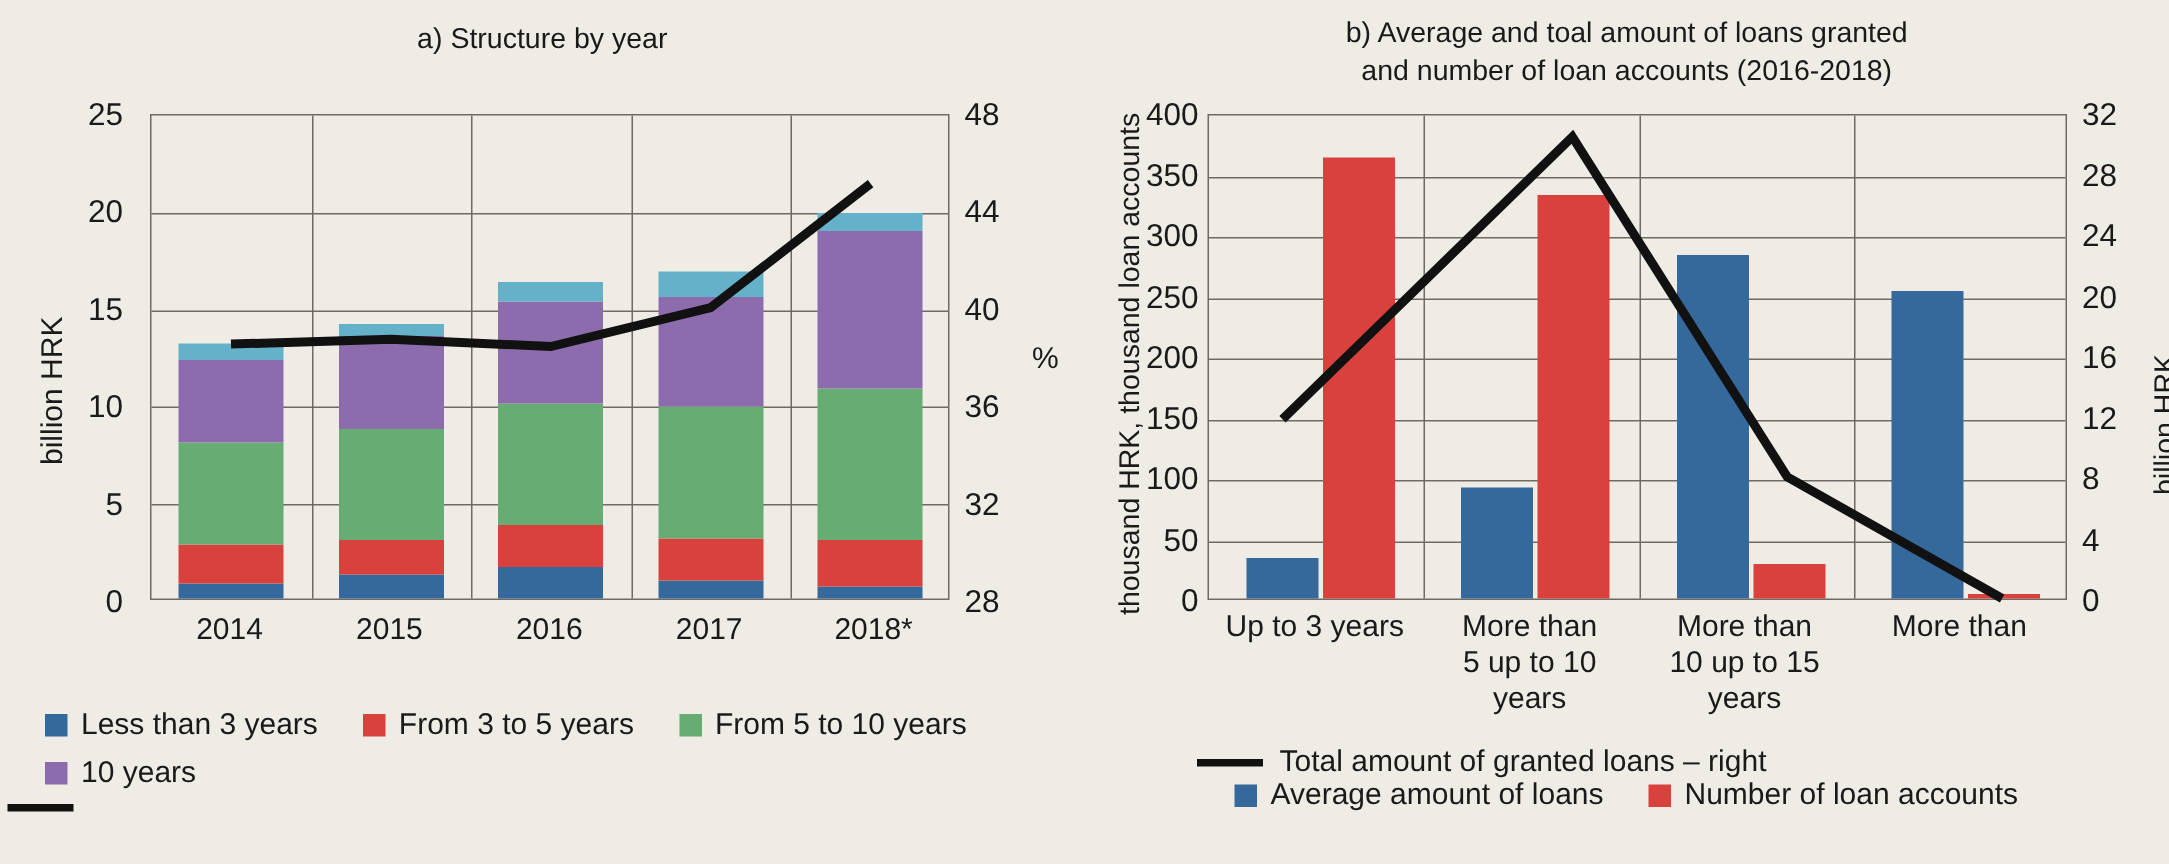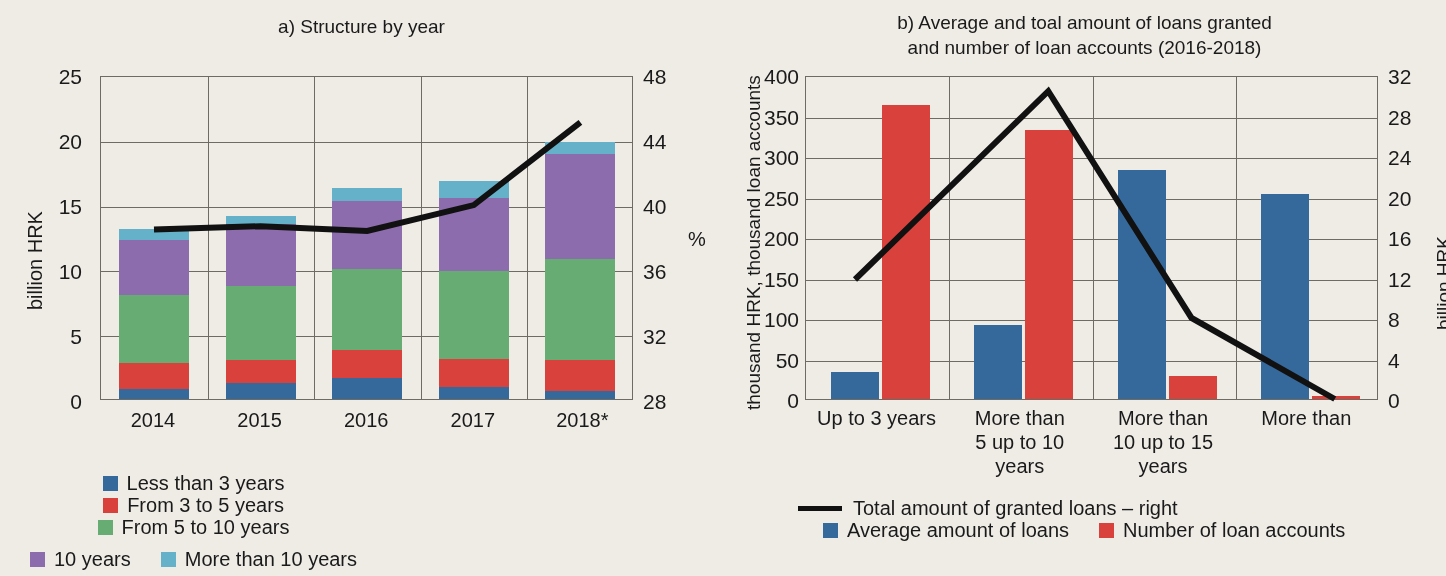--- a/index.html
+++ b/index.html
@@ -146,42 +146,38 @@
       </svg>
     </div>
 
     <div class="xtick" style="left:118px;top:408px;width:70px;">2014</div>
     <div class="xtick" style="left:224.6px;top:408px;width:70px;">2015</div>
     <div class="xtick" style="left:331.2px;top:408px;width:70px;">2016</div>
     <div class="xtick" style="left:437.8px;top:408px;width:70px;">2017</div>
     <div class="xtick" style="left:544.4px;top:408px;width:76px;">2018*</div>
 
     <div class="legend" style="left:30px;top:472px;">
-      <div class="lg-row" style="margin-bottom:10px;flex-direction:column;">
+      <div class="lg-row" style="margin-bottom:10px;">
         <div class="lg-item">
           <span class="swatch" style="background:#36699b;"></span>
           <span class="lg-label">Less than 3 years</span>
         </div>
         <div class="lg-item">
           <span class="swatch" style="background:#d9423c;"></span>
           <span class="lg-label">From 3 to 5 years</span>
         </div>
         <div class="lg-item">
           <span class="swatch" style="background:#67ac73;"></span>
           <span class="lg-label">From 5 to 10 years</span>
         </div>
       </div>
       <div class="lg-row" style="margin-bottom:10px;">
         <div class="lg-item">
           <span class="swatch" style="background:#8c6cad;"></span>
           <span class="lg-label">10 years</span>
-        </div>
-        <div class="lg-item">
-          <span class="swatch" style="background:#64b1c9;"></span>
-          <span class="lg-label">More than 10 years</span>
         </div>
       </div>
       <div class="lg-row" style="margin-left:-25px;">
         <div class="lg-item">
           <span class="lineswatch"></span>
         </div>
       </div>
     </div>
   </div>
 

